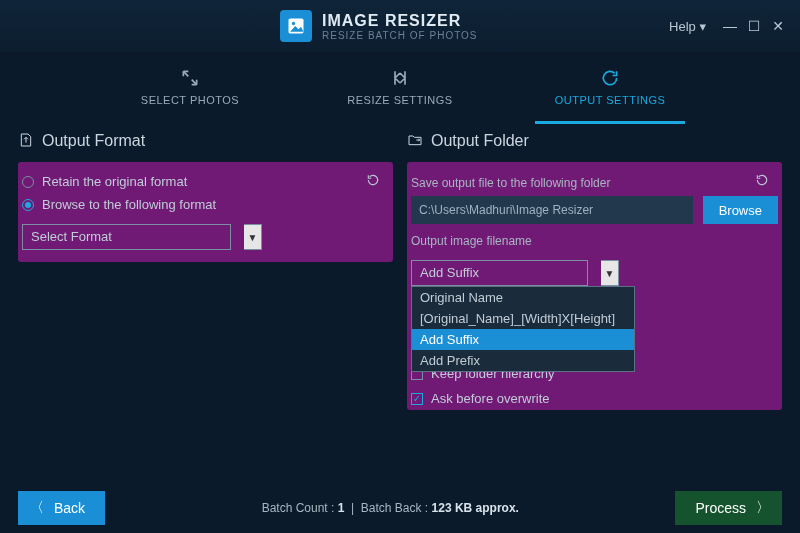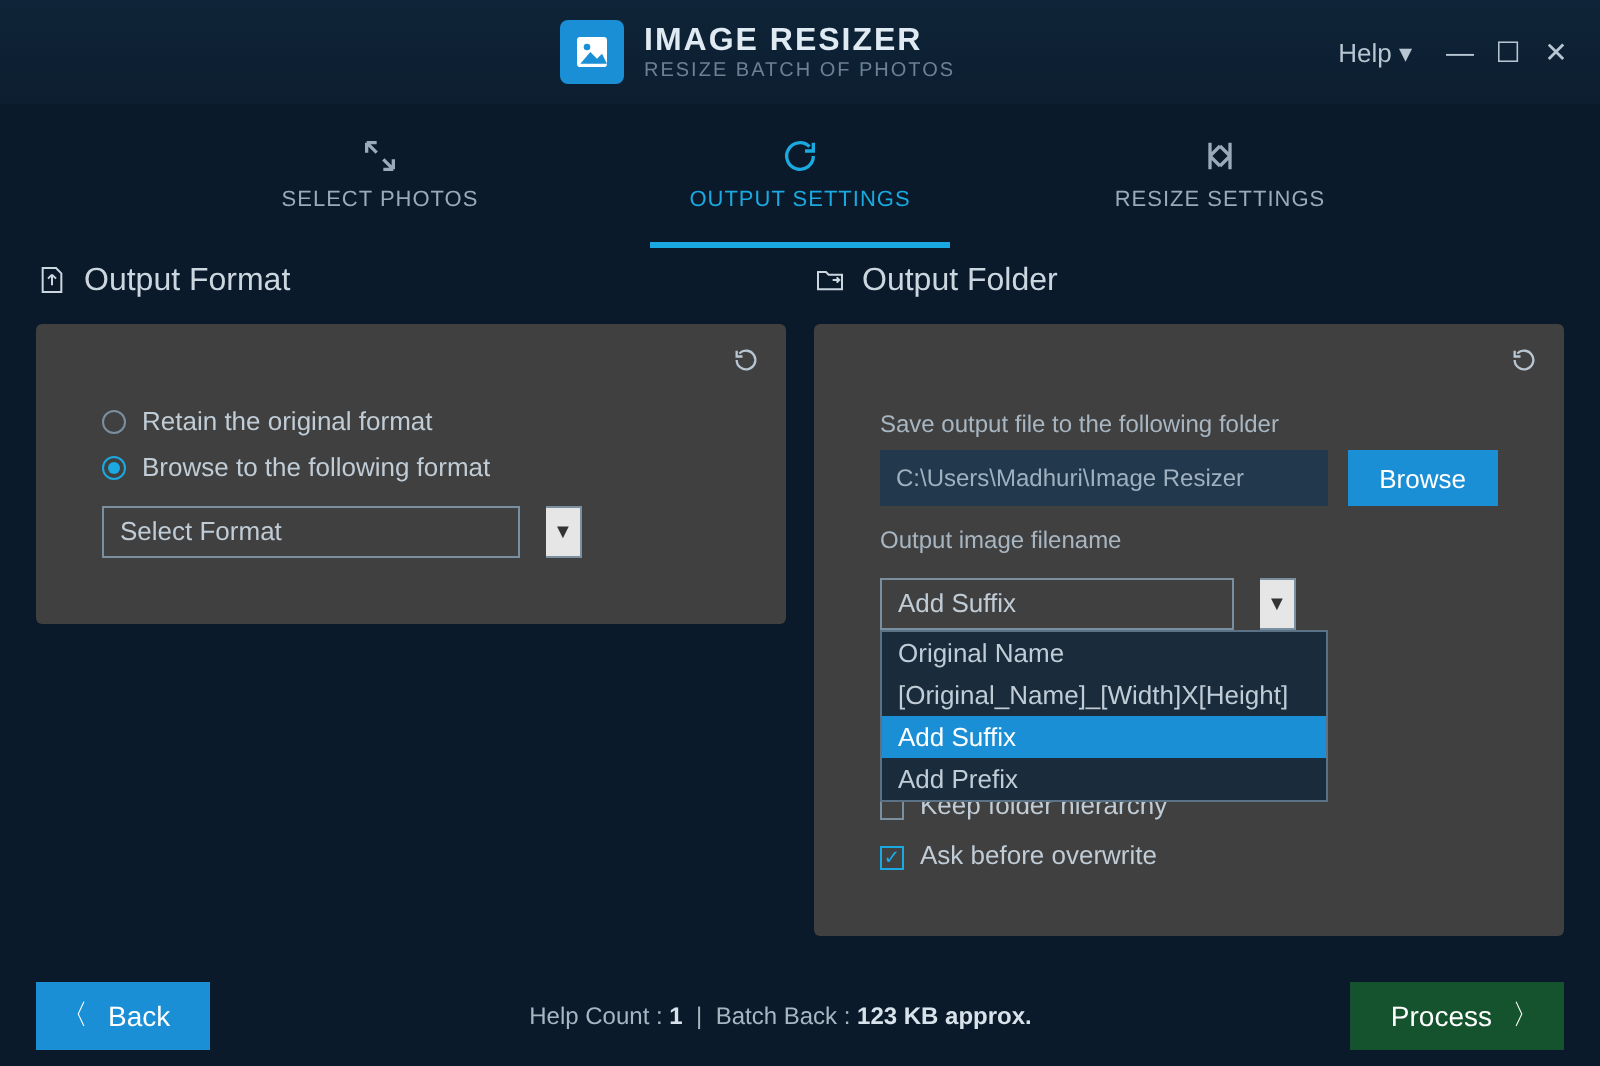--- a/index.html
+++ b/index.html
@@ -17,21 +17,21 @@
 .tabs { height: 72px; display: flex; justify-content: center; gap: 60px; background: #0a1a2a; }
 .tab { width: 150px; display: flex; flex-direction: column; align-items: center; justify-content: center; gap: 6px; color: #9aaab8; font-size: 11px; letter-spacing: 0.5px; border-bottom: 3px solid transparent; cursor: pointer; }
 .tab.active { color: #1aa9e0; border-bottom-color: #1aa9e0; }
 .tab svg { width: 20px; height: 20px; }
 
 .content { display: flex; padding: 0 18px; gap: 14px; }
 .panel-col { flex: 1; }
 .section-header { display: flex; align-items: flex-start; gap: 8px; color: #ccd6df; font-size: 16px; margin: 8px 0 12px; }
 .section-header .hicon { width: 16px; height: 16px; }
 
-.panel { background: #404040; border-radius: 3px; padding: 33px; position: relative; min-height: 100px; }
+.panel { background: #701a75; border-radius: 3px; padding: 4px; position: relative; min-height: 100px; }
 .reset { position: absolute; top: 8px; right: 10px; width: 20px; height: 20px; display: flex; align-items: center; justify-content: center; cursor: pointer; color: #b8c6d2; }
 
 .radio-row { display: flex; align-items: center; gap: 8px; color: #c0ccd6; font-size: 13px; margin: 8px 0; cursor: pointer; }
 .radio { width: 12px; height: 12px; border: 1px solid #7a8fa0; border-radius: 50%; display: inline-flex; align-items: center; justify-content: center; }
 .radio.checked::after { content: ""; width: 6px; height: 6px; background: #1aa9e0; border-radius: 50%; display: block; }
 .radio.checked { border-color: #1aa9e0; }
 
 .select { display: flex; margin-top: 12px; gap: 13px; }
 .select-field { flex: 1; border: 1px solid #7a8fa0; background: transparent; color: #c0ccd6; padding: 4px 8px; font-size: 13px; height: 26px; }
 .select-btn { width: 18px; height: 26px; background: #e6e6e6; color: #333; display: flex; align-items: center; justify-content: center; font-size: 10px; cursor: pointer; border: 1px solid #7a8fa0; border-left: none; }
@@ -39,21 +39,21 @@
 .field-label { color: #a8b6c2; font-size: 12px; margin: 10px 0 6px; }
 .path-row { display: flex; gap: 10px; align-items: center; }
 .path-input { flex: 1; background: #22394d; border: none; color: #9fb1c0; padding: 6px 8px; font-size: 12px; height: 28px; }
 .browse-btn { background: #1a8fd6; color: #fff; border: none; padding: 6px 16px; font-size: 13px; cursor: pointer; height: 28px; }
 
 .dropdown-wrap { position: relative; }
 .dropdown-list { position: absolute; top: 26px; left: 0; width: 224px; background: #1a2b3b; border: 1px solid #5a7186; z-index: 10; }
 .dropdown-item { padding: 3px 8px; font-size: 13px; color: #c0ccd6; cursor: pointer; }
 .dropdown-item.sel { background: #1a8fd6; color: #fff; }
 
-.check-row { display: flex; align-items: flex-end; gap: 8px; color: #c0ccd6; font-size: 13px; margin: 10px 0 0; cursor: pointer; }
+.check-row { display: flex; align-items: center; gap: 8px; color: #c0ccd6; font-size: 13px; margin: 10px 0 0; cursor: pointer; }
 .check { width: 12px; height: 12px; border: 1px solid #7a8fa0; display: inline-flex; align-items: center; justify-content: center; font-size: 10px; }
 .check.checked { border-color: #1aa9e0; color: #1aa9e0; }
 
 .spacer-v { height: 70px; }
 
 .footer { position: absolute; bottom: 0; left: 0; right: 0; height: 50px; display: flex; align-items: center; padding: 0 18px; background: #0a1a2a; }
 .back-btn { background: #1a8fd6; color: #fff; padding: 8px 20px 8px 12px; font-size: 14px; display: flex; align-items: center; gap: 10px; cursor: pointer; }
 .process-btn { background: #14532d; color: #fff; padding: 8px 12px 8px 20px; font-size: 14px; display: flex; align-items: center; gap: 10px; cursor: pointer; }
 .footer .mid { flex: 1; text-align: center; color: #a8b6c2; font-size: 12px; }
 .footer .mid b { color: #d8e2ea; }
@@ -80,31 +80,31 @@
   <div class="winbtn">✕</div>
 </div>
 
 <div class="tabs">
   <div class="tab">
     <svg viewBox="0 0 24 24">
         <path d="M4 4h6M4 4v6M4 4l6 6M20 20h-6M20 20v-6M20 20l-6-6" stroke="#9aaab8" stroke-width="2" fill="none"></path>
       </svg>
     <span>SELECT PHOTOS</span>
   </div>
+  <div class="tab">
+    <svg viewBox="0 0 24 24">
+        <path d="M6 4v16M18 4v16M6 12l6-6M6 12l6 6M18 12l-6-6M18 12l-6 6" stroke="#9aaab8" stroke-width="2" fill="none"></path>
+      </svg>
+    <span>RESIZE SETTINGS</span>
+  </div>
   <div class="tab active">
     <svg viewBox="0 0 24 24">
         <path d="M20 12a8 8 0 1 1-2.3-5.6M20 4v5h-5" stroke="#1aa9e0" stroke-width="2" fill="none"></path>
       </svg>
     <span>OUTPUT SETTINGS</span>
-  </div>
-  <div class="tab">
-    <svg viewBox="0 0 24 24">
-        <path d="M6 4v16M18 4v16M6 12l6-6M6 12l6 6M18 12l-6-6M18 12l-6 6" stroke="#9aaab8" stroke-width="2" fill="none"></path>
-      </svg>
-    <span>RESIZE SETTINGS</span>
   </div>
 </div>
 
 <div class="content">
   <div class="panel-col">
     <div class="section-header">
       <svg class="hicon" viewBox="0 0 24 24">
           <path d="M5 3h10l4 4v14H5z M12 8v8 M12 8l-3 3 M12 8l3 3" stroke="#ccd6df" stroke-width="1.5" fill="none"></path>
         </svg>
       <span>Output Format</span>
@@ -173,19 +173,19 @@
     </div>
   </div>
 </div>
 
 <div class="footer">
   <div class="back-btn">
     <span>〈</span>
     <span>Back</span>
   </div>
   <div class="mid">
-    <span>Help Count :</span> <b>1</b> &nbsp;|&nbsp; <span>Batch Back :</span> <b>123 KB approx.</b>
+    <span>Batch Count :</span> <b>1</b> &nbsp;|&nbsp; <span>Batch Back :</span> <b>123 KB approx.</b>
   </div>
   <div class="process-btn">
     <span>Process</span>
     <span>〉</span>
   </div>
 </div>
 
 </body></html>

